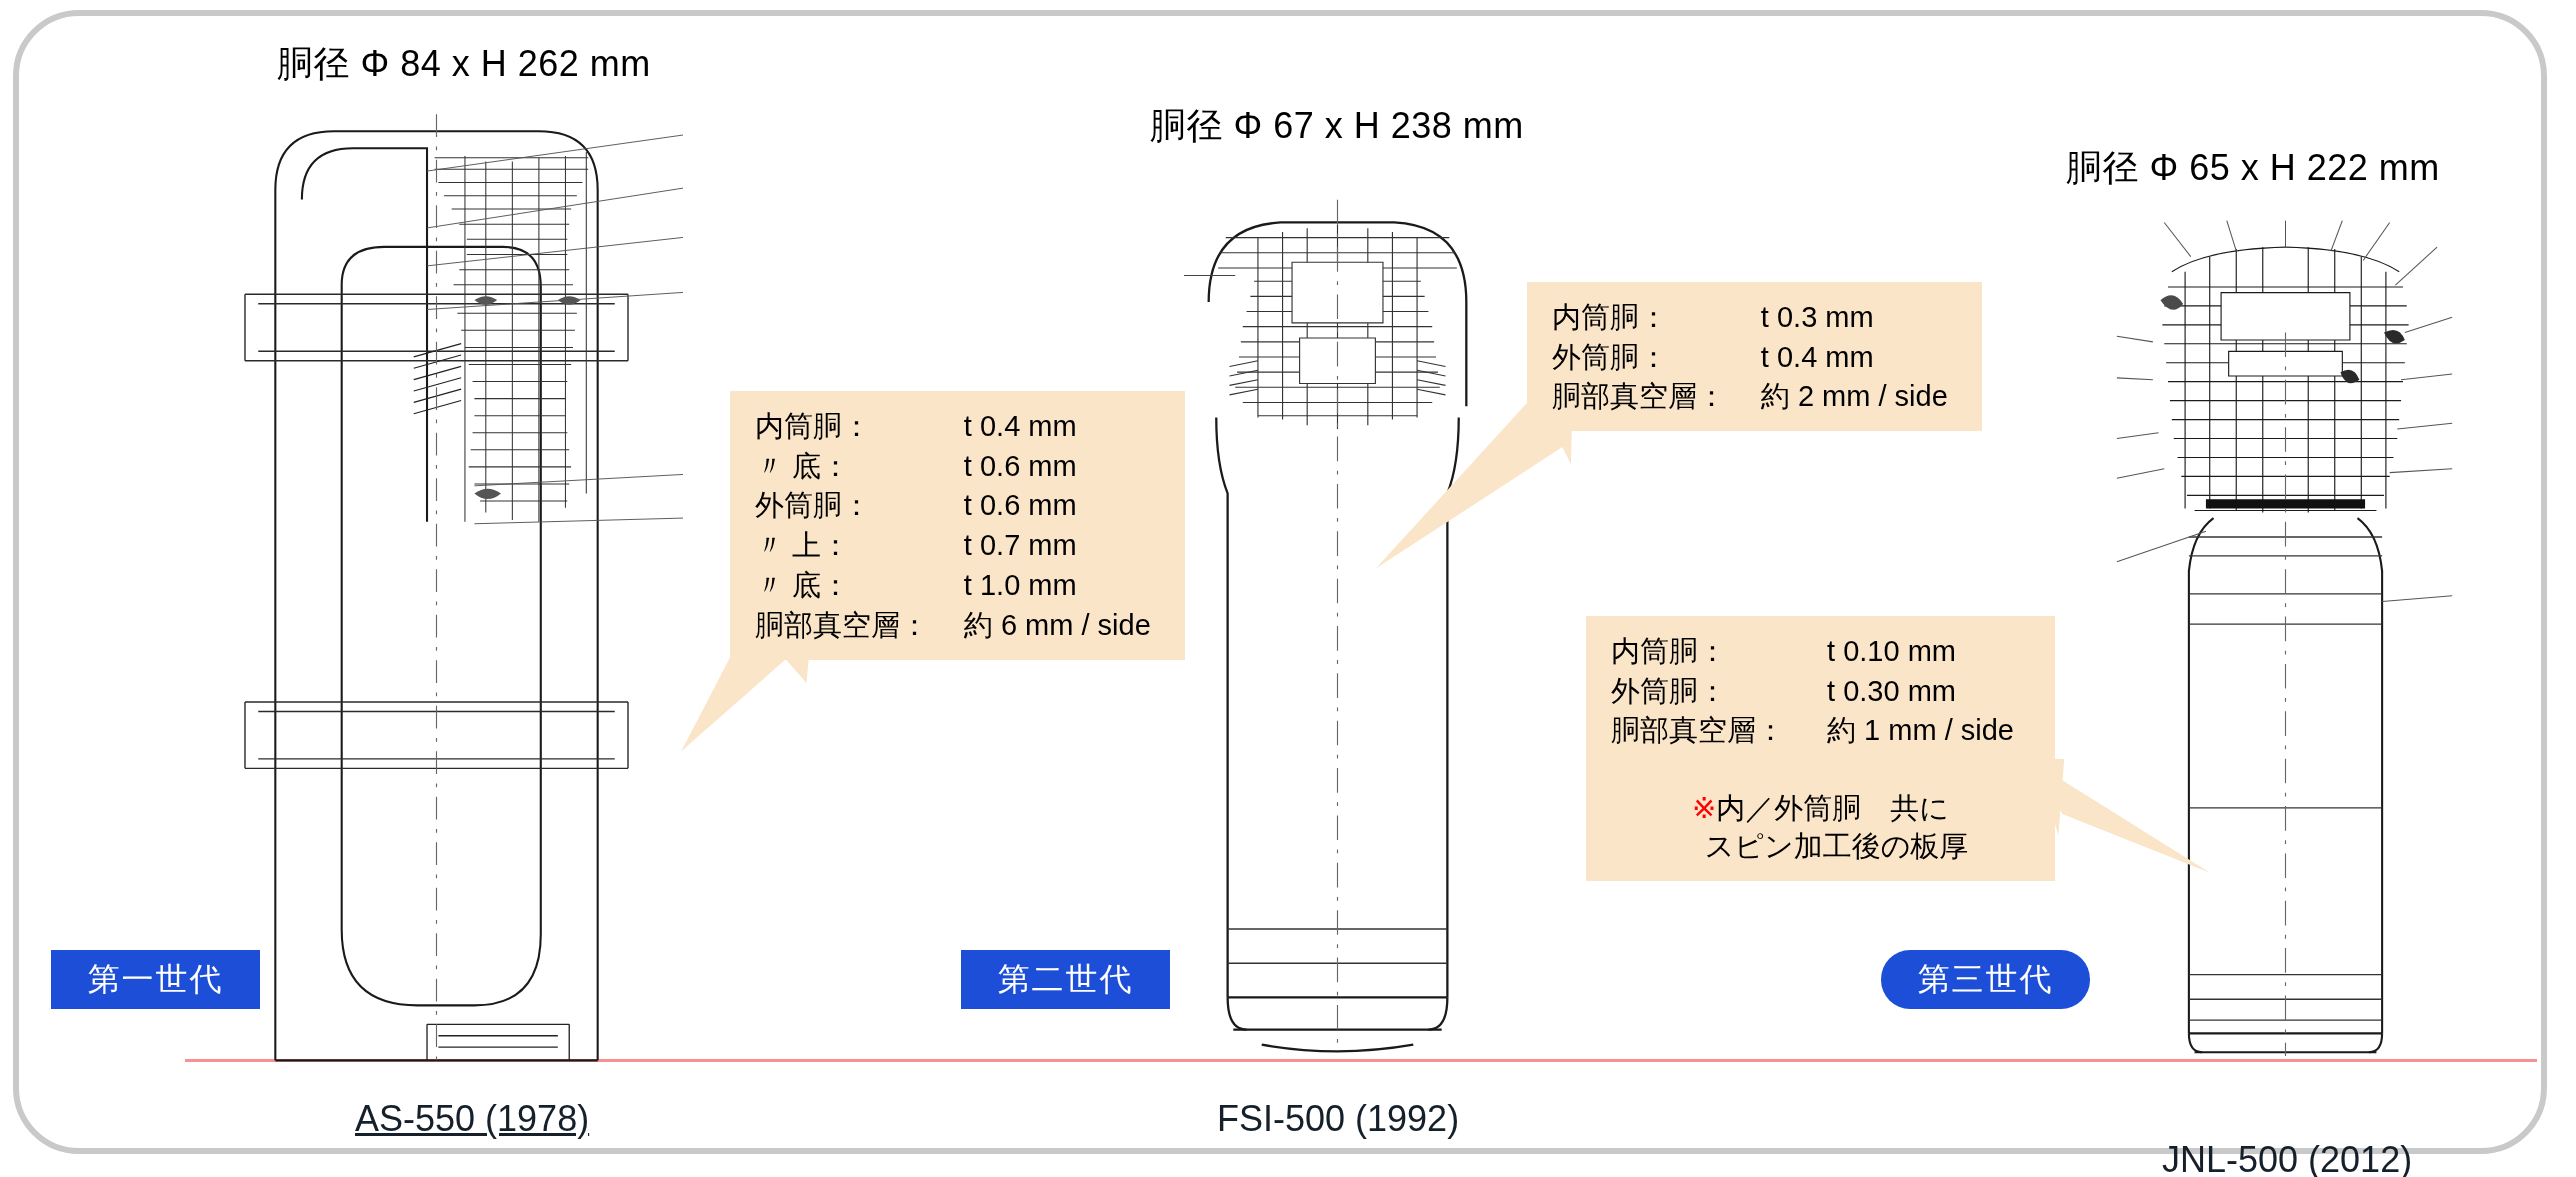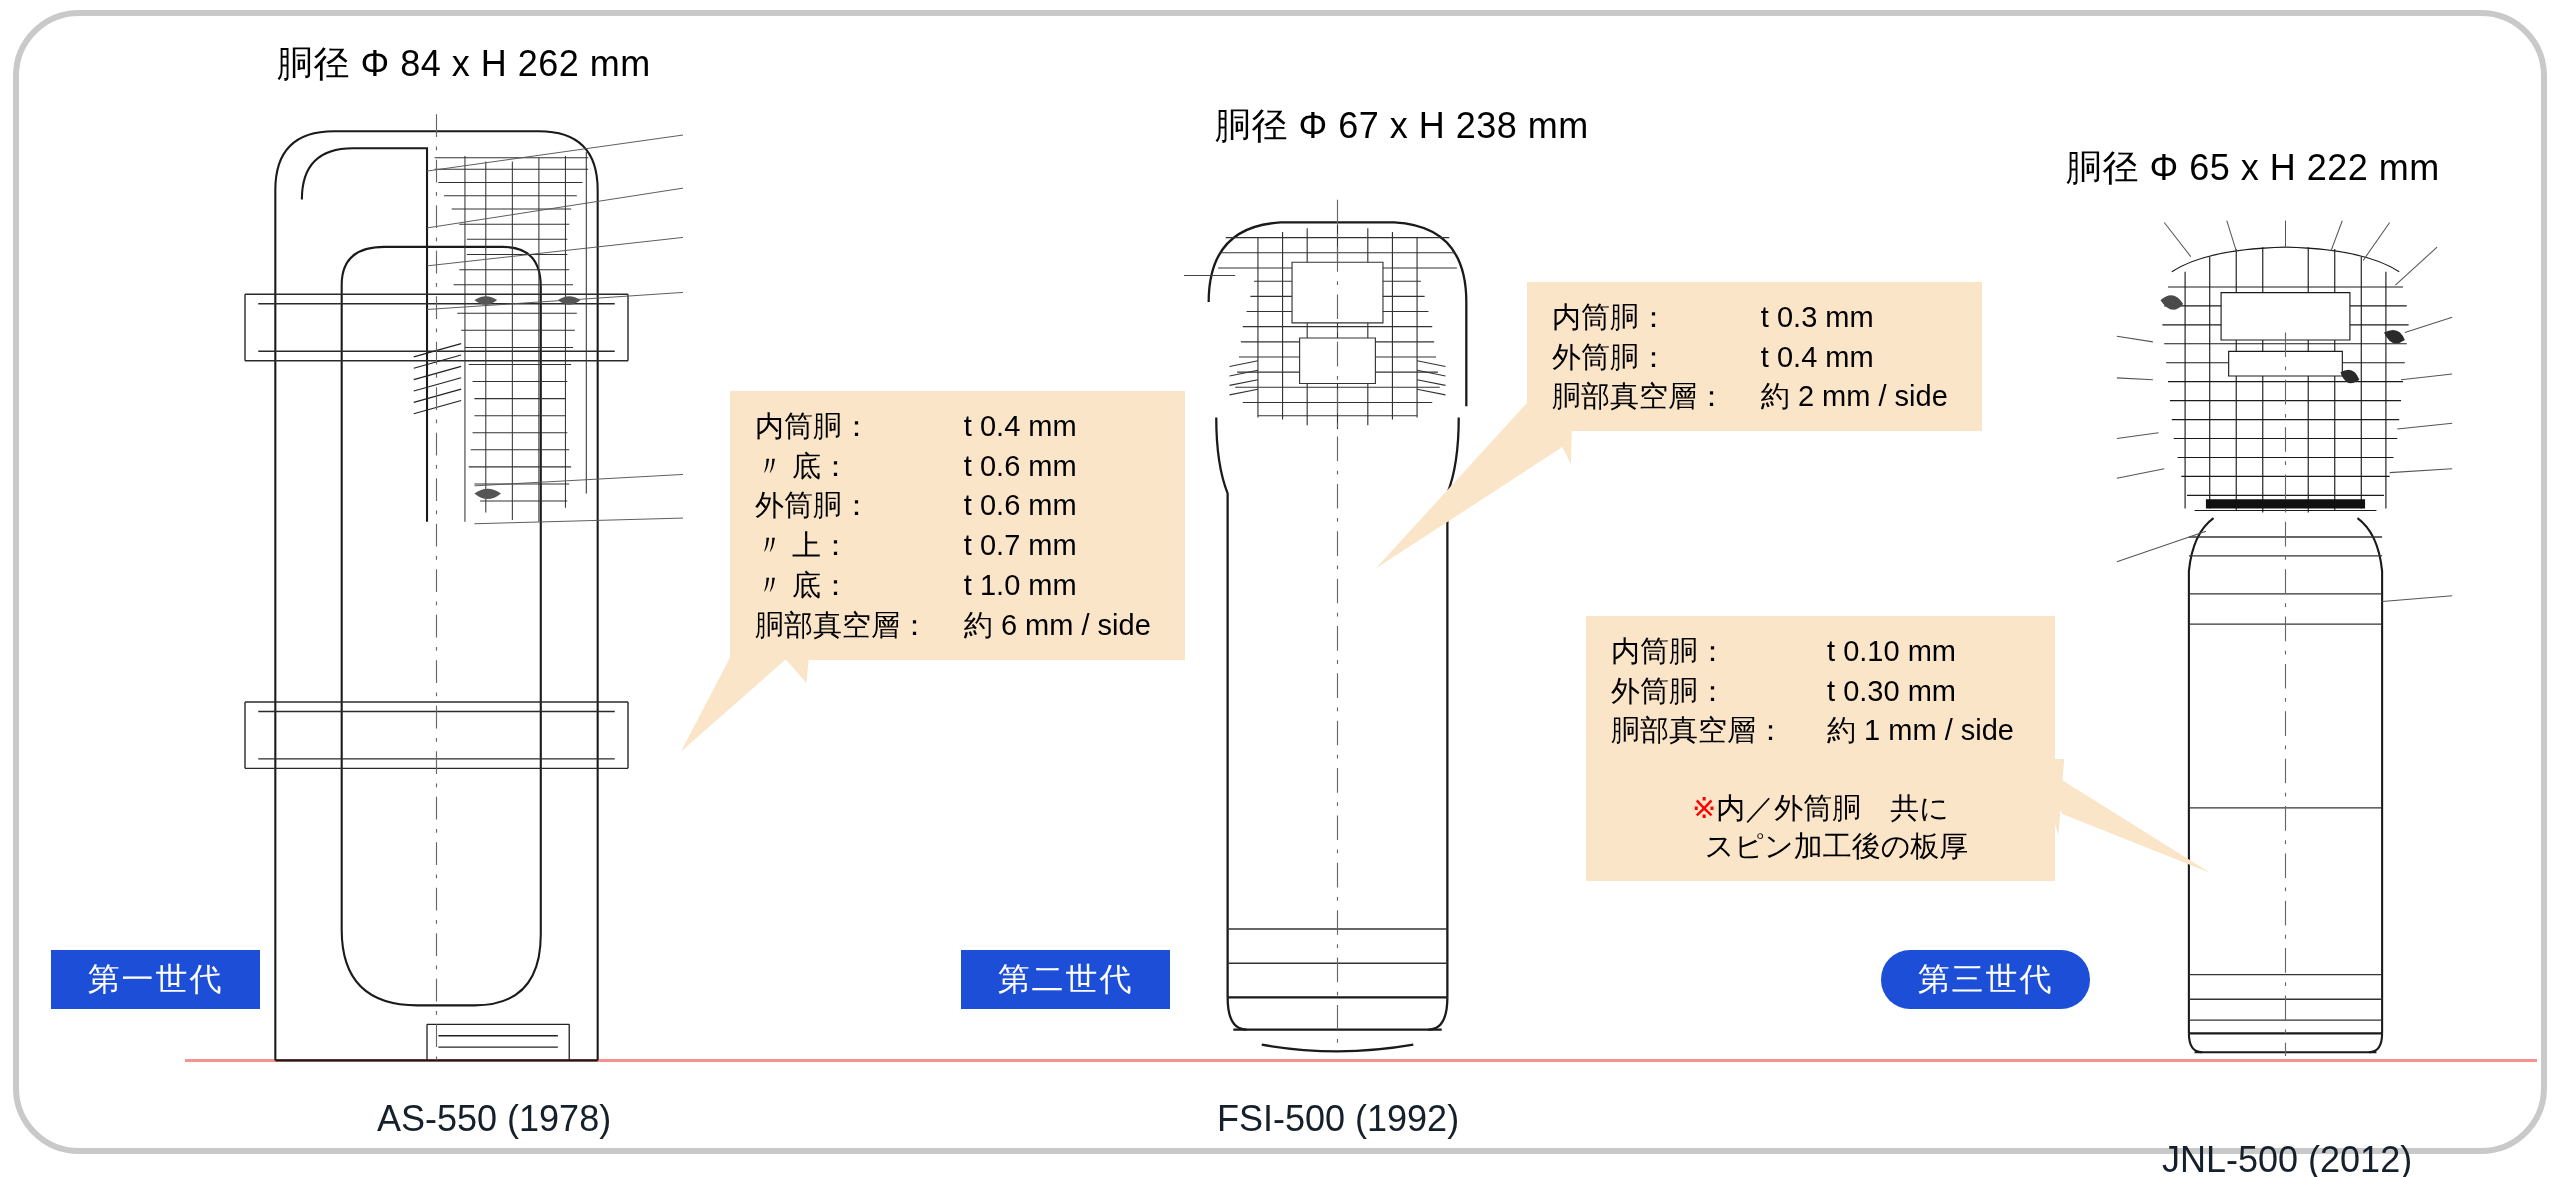--- a/index.html
+++ b/index.html
@@ -45,21 +45,21 @@
 
   
   .dim-header {
     position: absolute;
     white-space: nowrap;
     font-size: 36px;
     color: #000000;
     letter-spacing: 0.5px;
   }
   .dim-1 { left: 277px;  top: 40px; }
-  .dim-2 { left: 1215px; top: 102px; }
+  .dim-2 { left: 1150px; top: 102px; }
   .dim-3 { left: 2066px; top: 144px; }
 
   
   .gen-badge {
     position: absolute;
     background: #1d4ed8;
     color: #ffffff;
     font-size: 32px;
     letter-spacing: 1.9px;
     display: flex;
@@ -72,21 +72,21 @@
   .gen-2 { left: 961px; top: 950px; }
   .gen-3 { left: 1881px; top: 950px; border-radius: 29px; }
 
   
   .product-caption {
     position: absolute;
     font-size: 36px;
     color: #15202b;
     white-space: nowrap;
   }
-  .prod-1 { left: 377px;  top: 1098px; }
+  .prod-1 { left: 355px;  top: 1098px; text-decoration: underline; }
   .prod-2 { left: 1217px; top: 1098px; }
   .prod-3 { left: 2162px; top: 1139px; }
 
   
   .callout {
     position: absolute;
     background: #fae5c8;
     padding: 15px 25px;
     box-sizing: border-box;
   }

